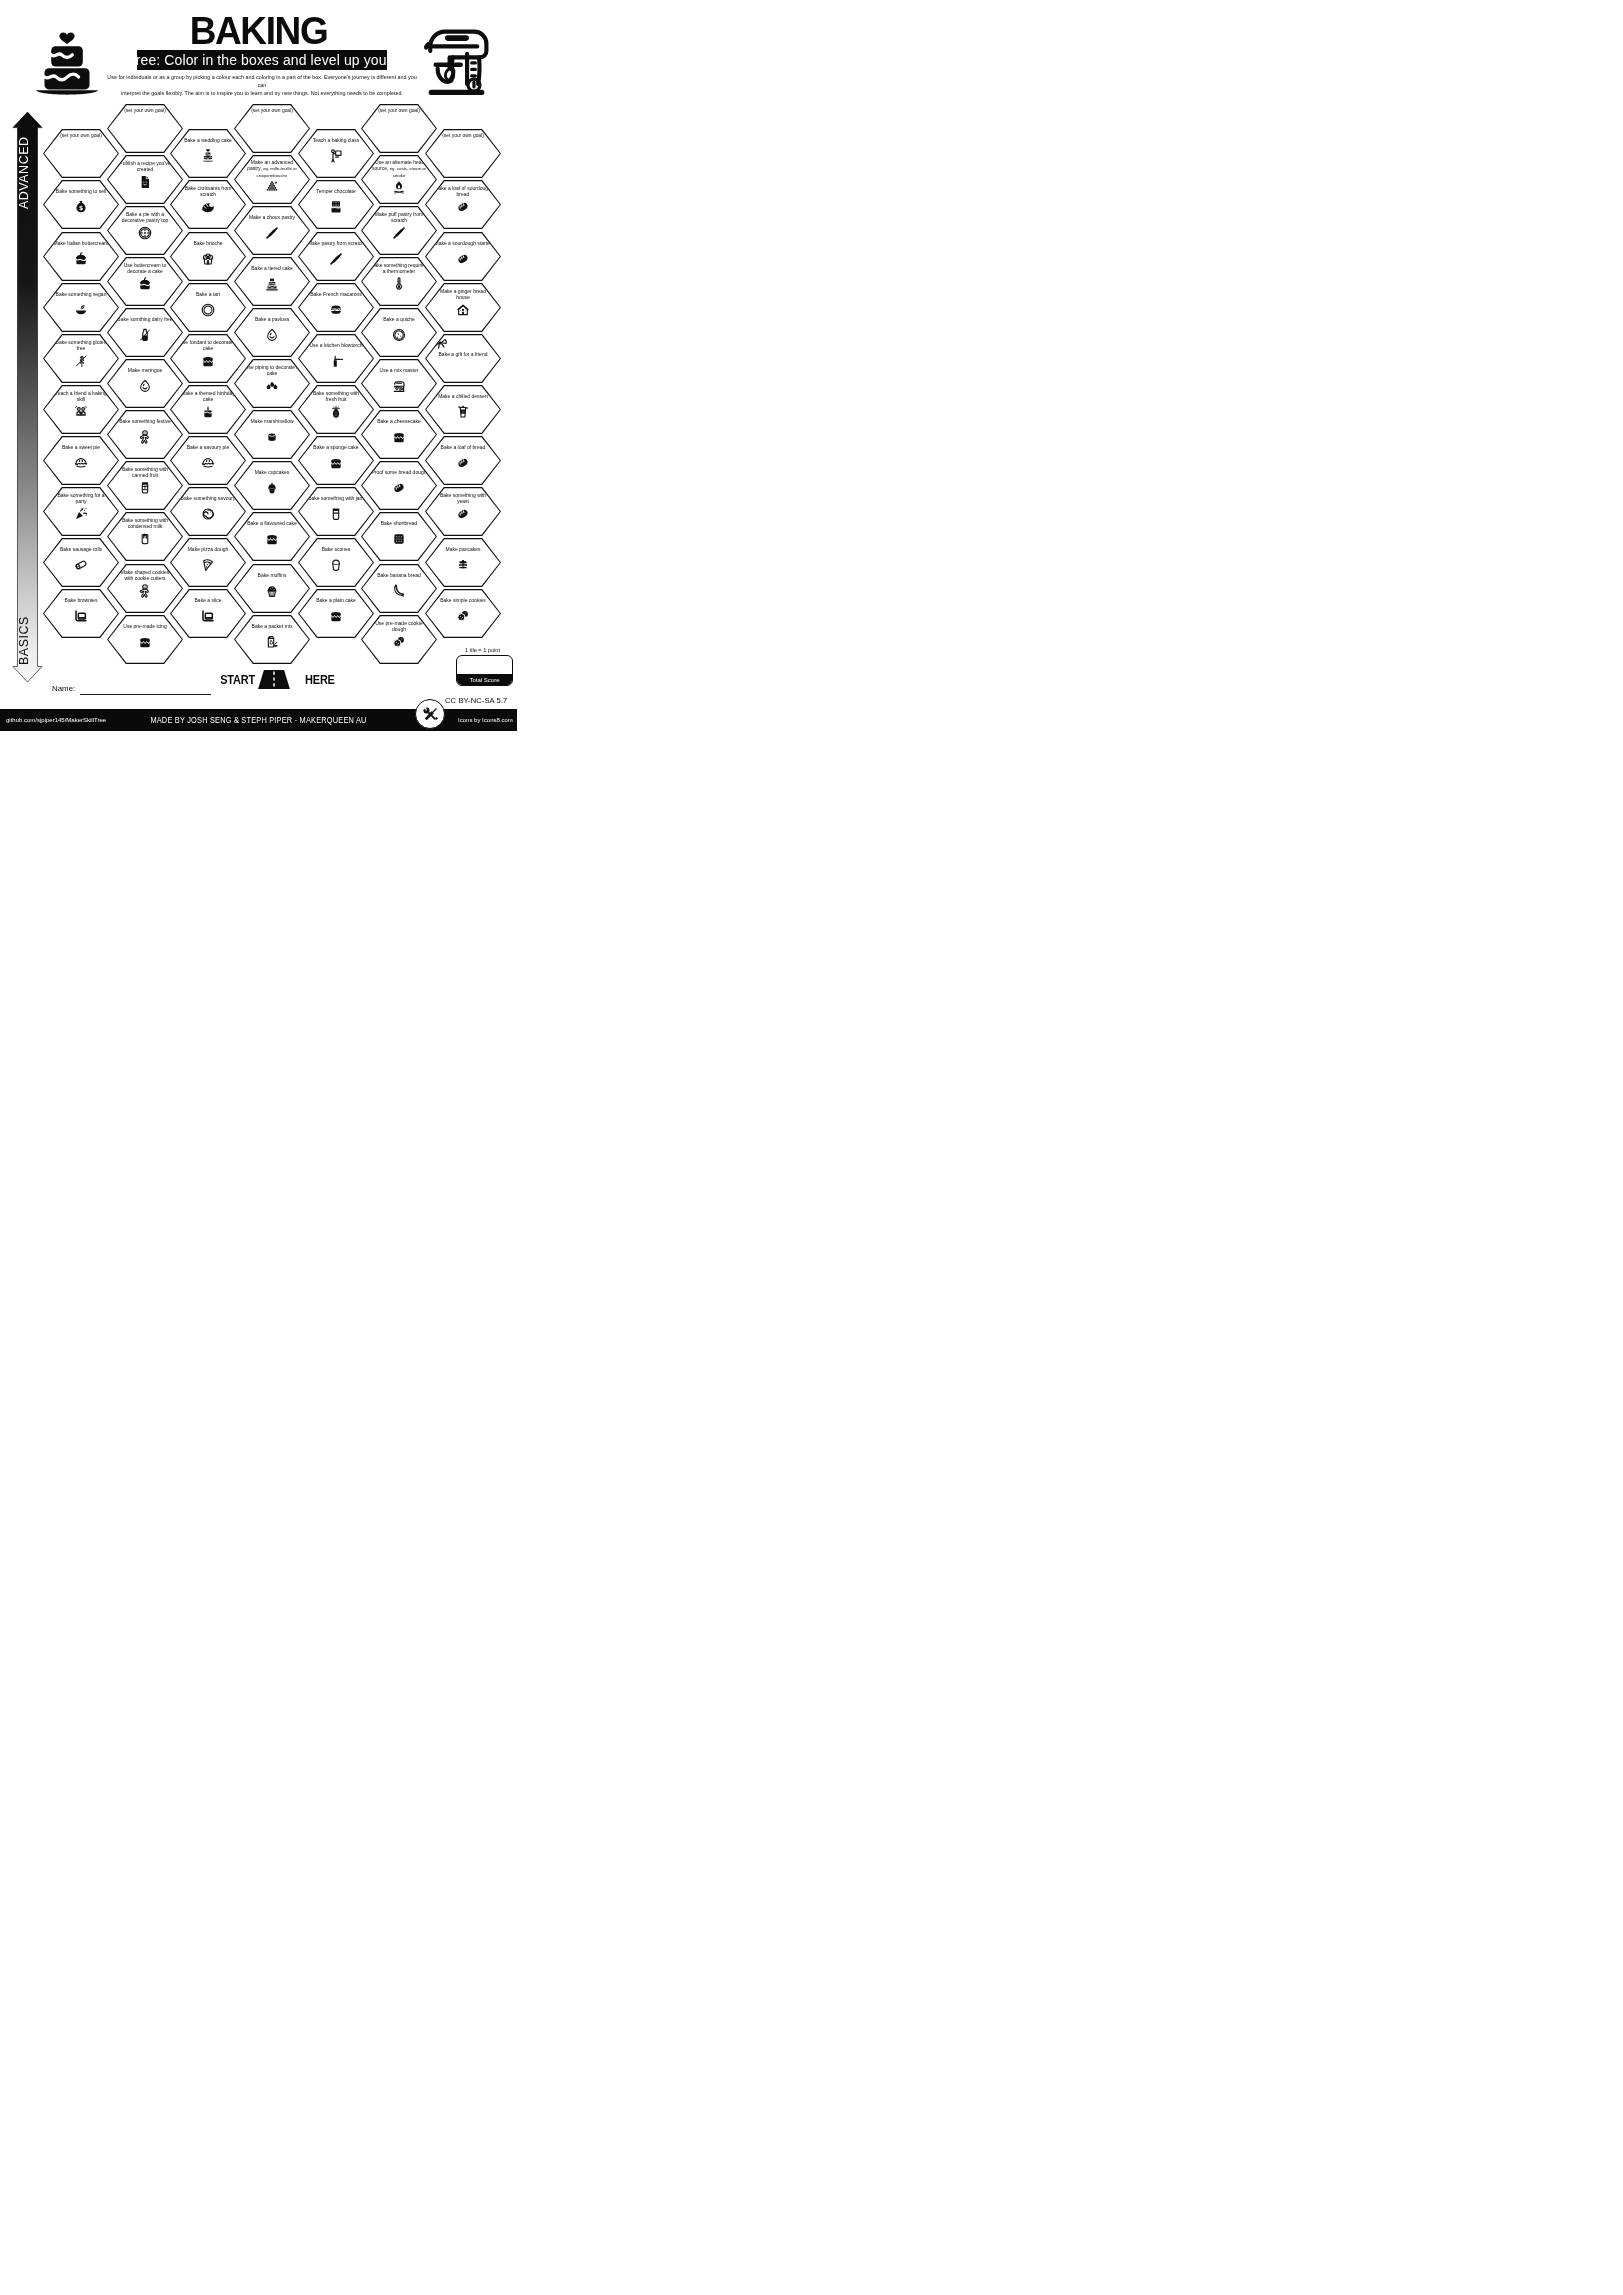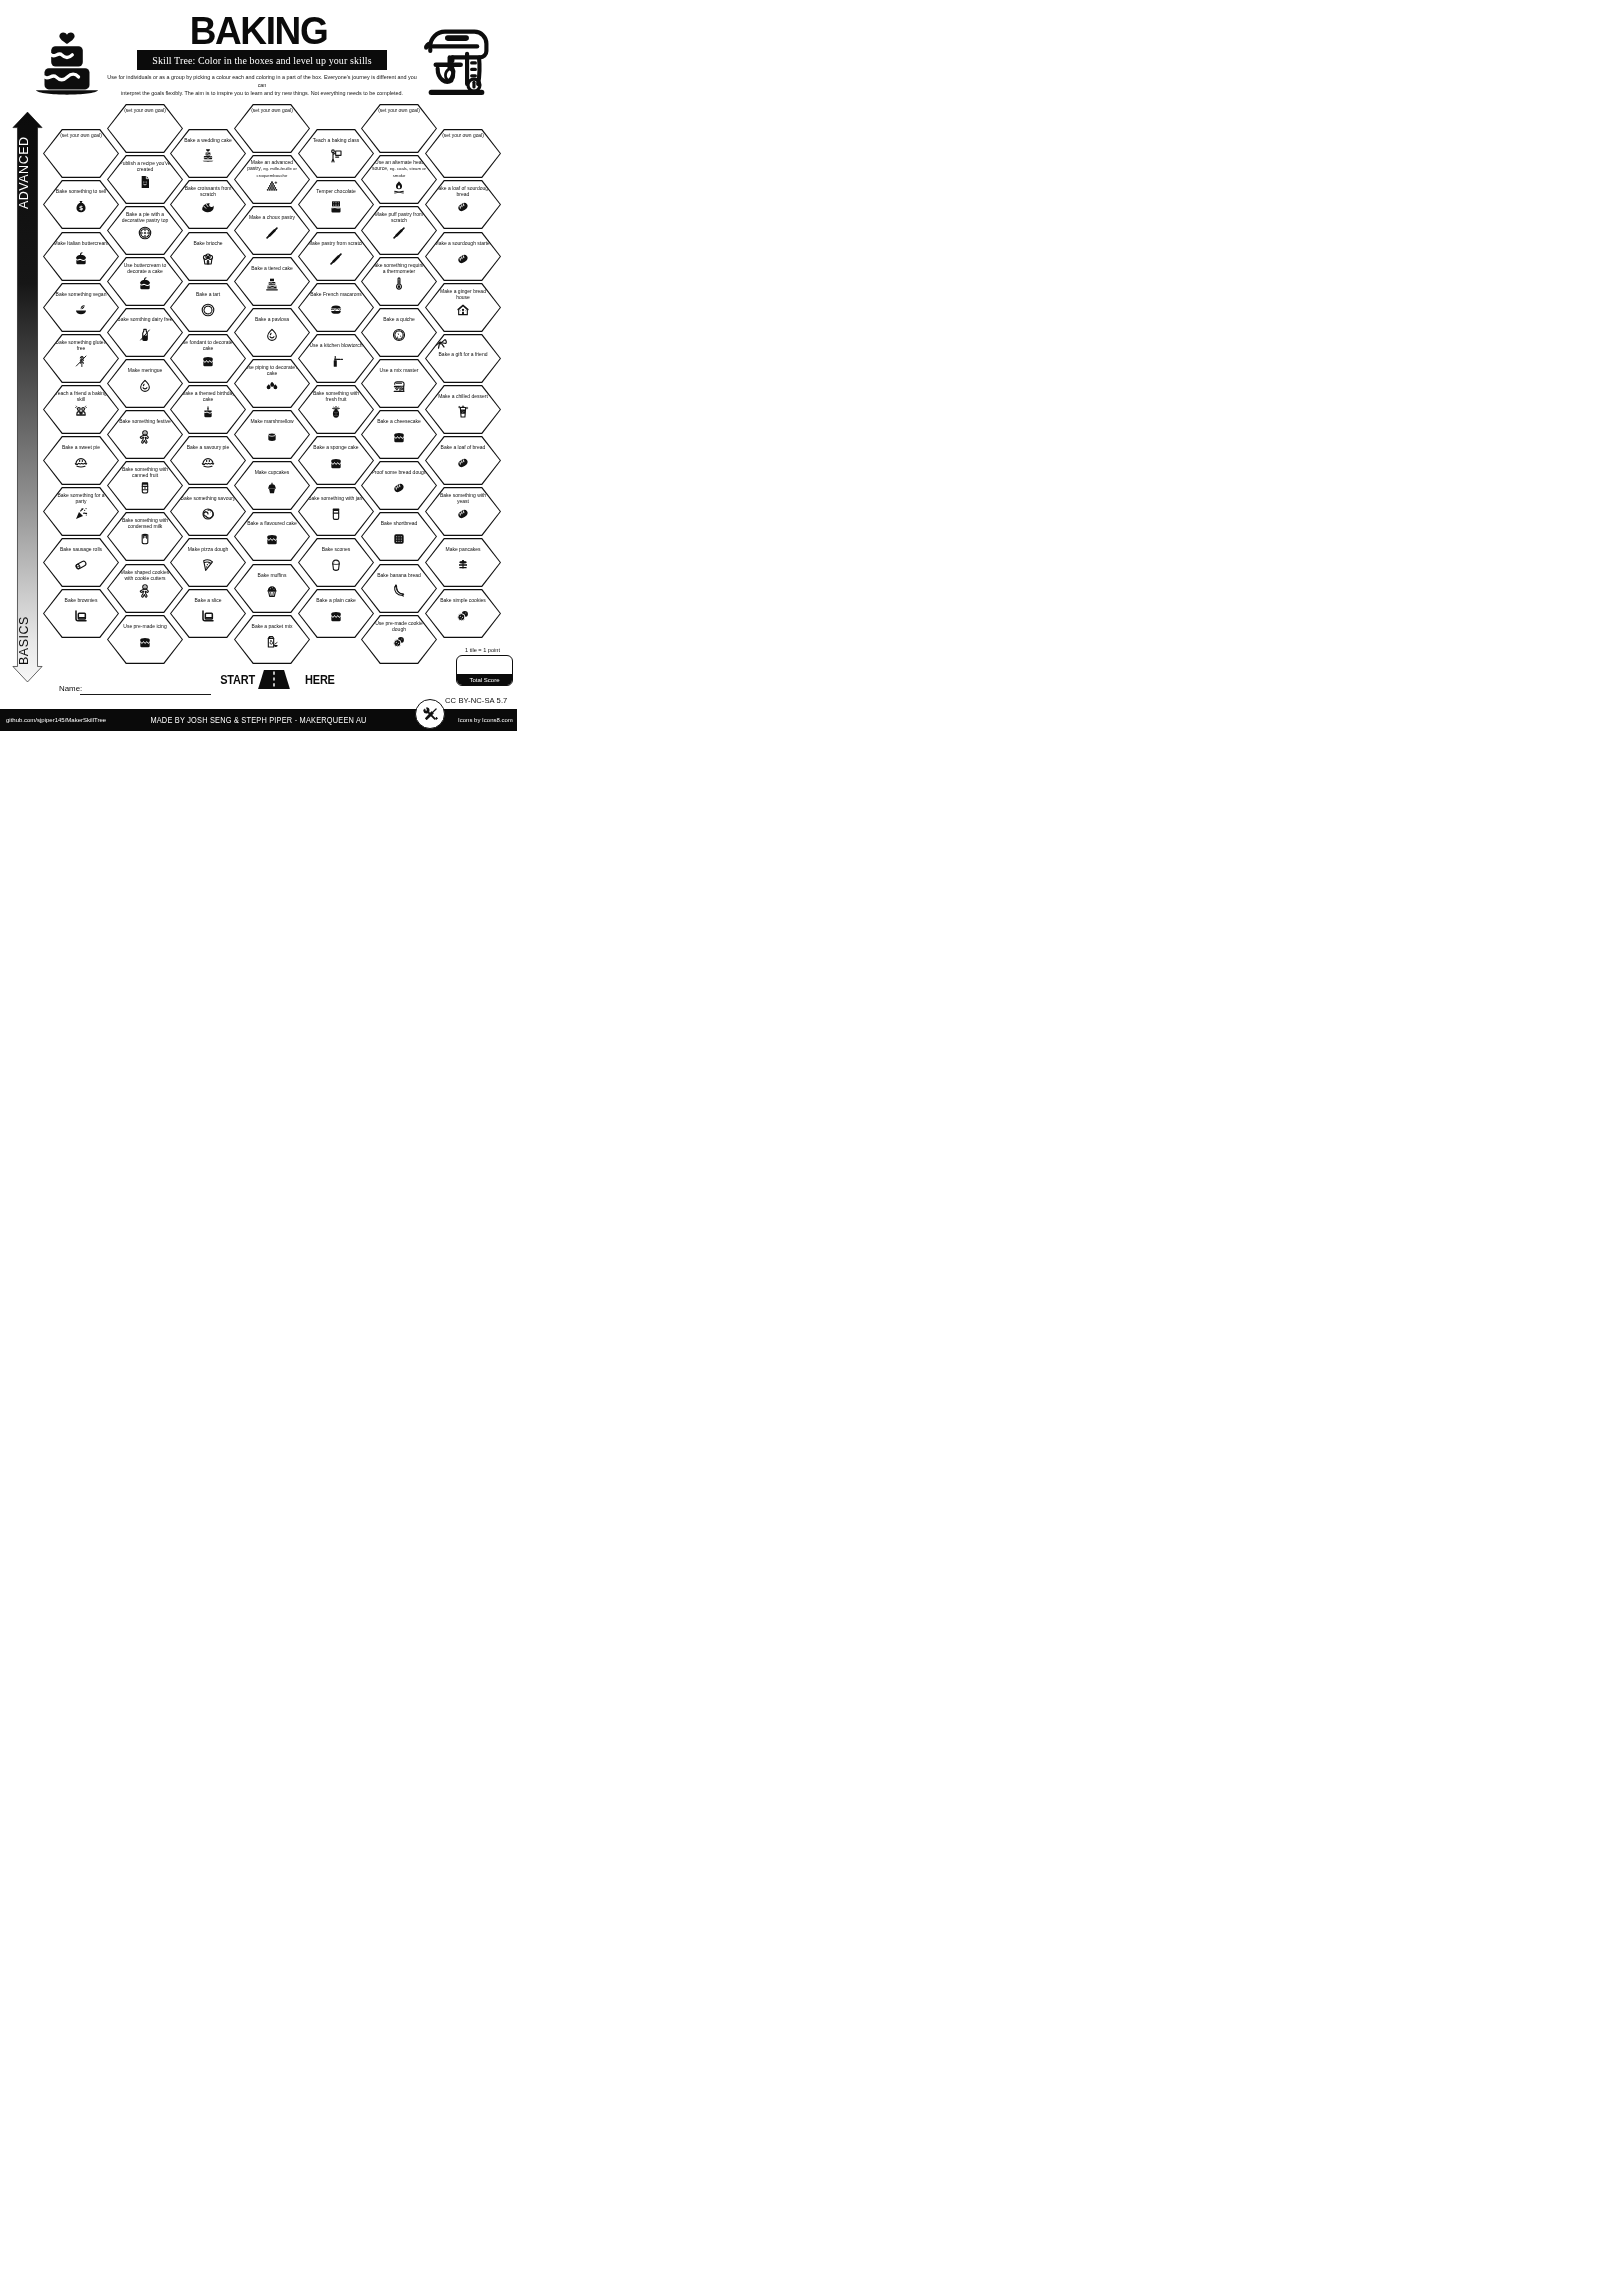--- a/index.html
+++ b/index.html
@@ -6,21 +6,21 @@
   html,body { background:#ffffff; }
   .page { position:relative; width:517px; height:731px; background:#fff; overflow:hidden;
           font-family:"Liberation Sans", sans-serif; color:#111; }
 
   
   .title { position:absolute; left:0; top:10.2px; width:100%; text-align:center;
            font-size:37px; font-weight:bold; letter-spacing:-1.4px; color:#0b0b0b;
            transform:scaleY(1.05); }
   .titlebar { position:absolute; left:137px; top:50px; width:250px; height:20.4px; background:#0b0b0b;
               display:flex; align-items:center; justify-content:center; }
-  .titlebar span { color:#fff; font-size:10px; letter-spacing:0.1px; white-space:nowrap;font-family:Liberation Serif, serif; }
+  .titlebar span { color:#fff; font-size:14px; letter-spacing:0.1px; white-space:nowrap; }
   .desc { position:absolute; left:106px; top:74px; width:312px; text-align:center;
           font-size:5.4px; line-height:1.45; color:#141414; }
   .logo { position:absolute; }
   #cakeLogo { left:33px; top:30px; width:68px; height:68px; }
   #mixerLogo { left:422px; top:24px; width:69px; height:77px; }
 
   
   #arrowSvg { position:absolute; left:12px; top:107px; width:31px; height:581px; }
   .axis-label { position:absolute; writing-mode:vertical-rl; transform:rotate(180deg);
                 text-align:center; font-weight:500; font-size:12.5px; letter-spacing:0.5px; width:22px; }
@@ -42,21 +42,21 @@
   .hex.goal .lbl { min-height:0; padding-top:2.8px; font-size:4.9px; }
   .hex.gift .icn { position:absolute; left:5.6px; top:0; width:16.7px; height:16.7px; margin:0; }
   .hex.gift .lbl { padding-top:15.7px; }
 
   
   .start-txt { position:absolute; top:673px; font-size:11px; font-weight:bold; letter-spacing:-0.2px;
                transform:scaleY(1.15); color:#0b0b0b; white-space:nowrap; }
   #startWord { left:204px; width:51px; text-align:right; }
   #hereWord { left:305px; }
   #roadSvg { position:absolute; left:258px; top:670px; width:32px; height:19.4px; }
-  .name-row { position:absolute; left:52px; top:684px; font-size:7.9px; color:#0d0d0d;margin-left:7px; }
+  .name-row { position:absolute; left:52px; top:684px; font-size:7.9px; color:#0d0d0d; }
   .name-line { position:absolute; left:80px; top:694px; width:131px; border-bottom:0.9px solid #1a1a1a; }
   .tilepoint { position:absolute; left:450px; top:647px; width:65px; text-align:center; font-size:5.6px; }
   .scorebox { position:absolute; left:456px; top:655px; width:57px; height:31px;
               border:1.2px solid #0d0d0d; border-radius:6px; overflow:hidden;
               display:flex; flex-direction:column; background:#fff; }
   .scorebox .fill { flex:1 1 auto; }
   .scorebox .cap { height:11px; background:#0b0b0b; color:#fff; font-size:6px;
                    display:flex; align-items:center; justify-content:center; }
   .badge { position:absolute; left:415px; top:699px; width:30px; height:30px; border-radius:50%;
            background:#fff; border:0.7px solid #111; z-index:3; display:flex; align-items:center; justify-content:center; }

